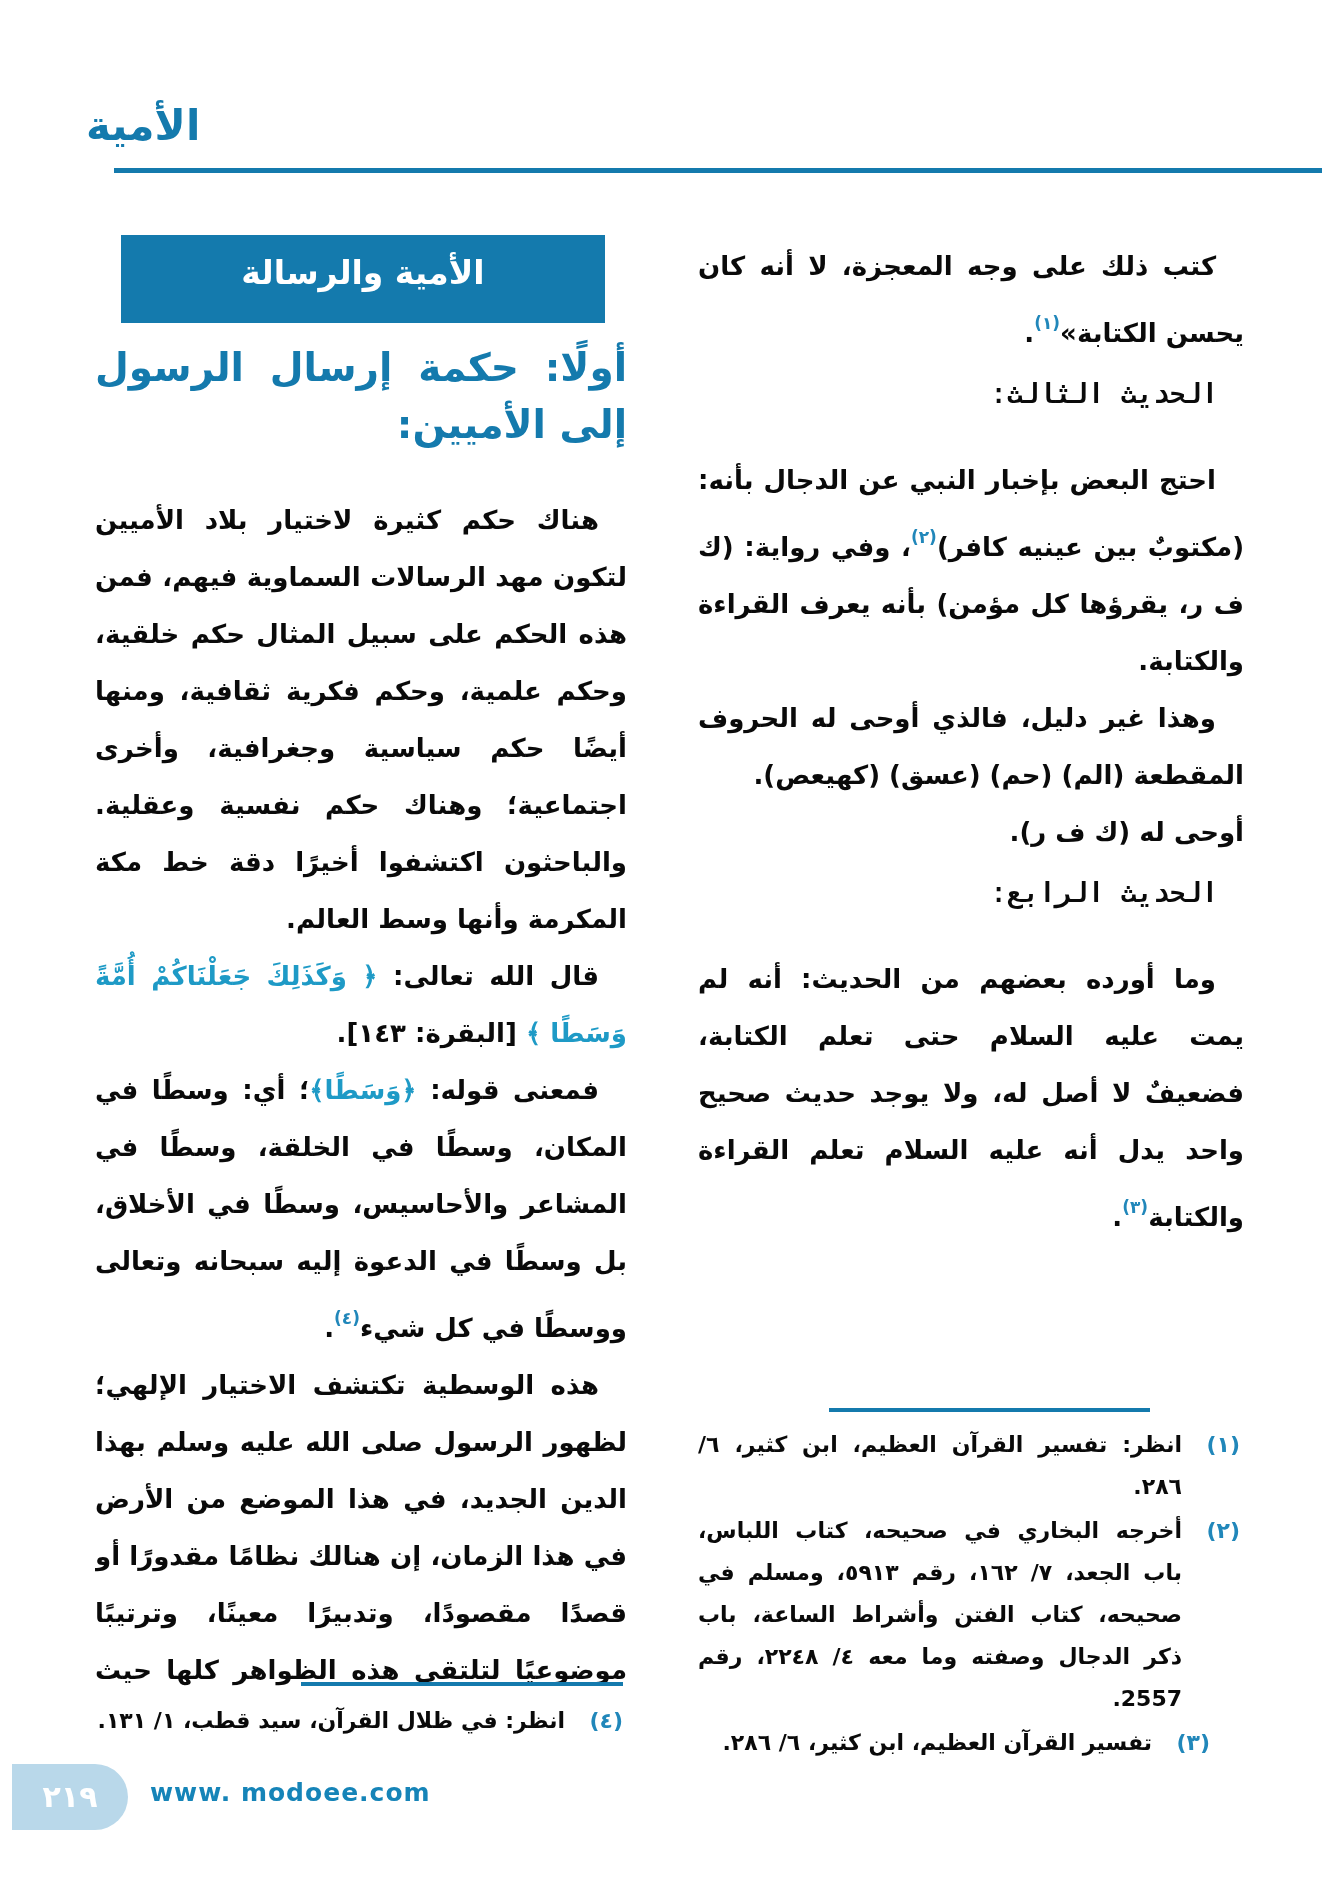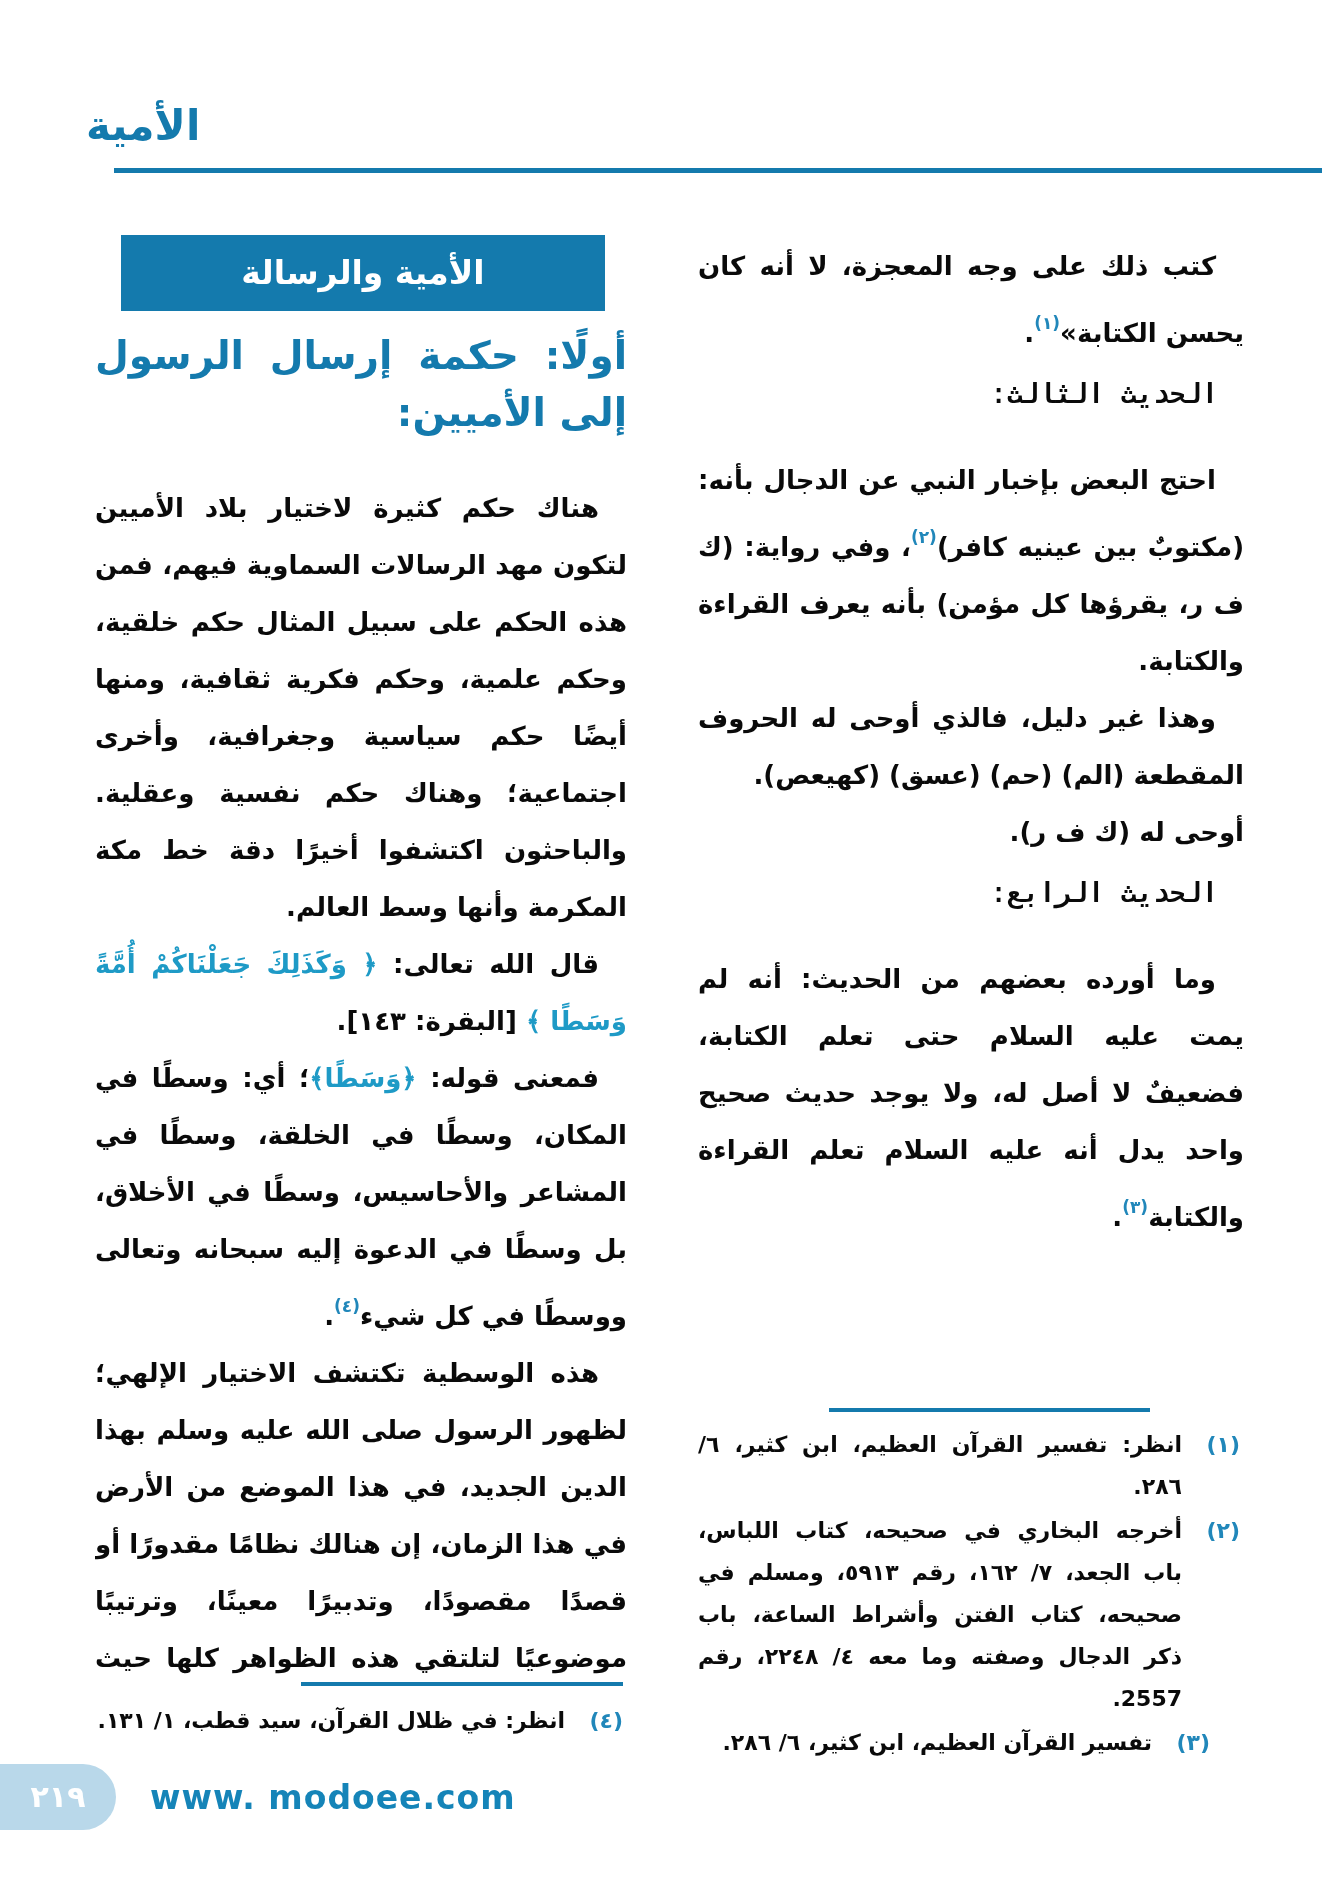--- a/index.html
+++ b/index.html
@@ -13,21 +13,21 @@
     font-size:42px;font-weight:bold;line-height:1.6;
   }
   .header-rule{
     position:absolute;left:114px;top:168px;width:1208px;height:5px;background:#147aad;
   }
   
   .col{position:absolute;overflow:hidden;text-align:justify;}
   .col-left{left:95px;top:233px;width:532px;height:1459px;}
   .col-right{left:698px;top:238px;width:546px;height:1174px;}
   .section-box{
-    background:#147aad;color:#ffffff;height:76px;line-height:76px;
+    background:#147aad;color:#ffffff;height:88px;line-height:76px;
     margin:2px 22px 0 26px;text-align:center;font-size:33px;font-weight:bold;
   }
   .blue-heading{
     color:#147aad;font-size:39px;font-weight:bold;line-height:57px;
     margin-top:16px;text-align:justify;
   }
   .para{
     font-size:26px;font-weight:bold;line-height:57px;margin:0;text-align:justify;
   }
   .indent{text-indent:28px;}
@@ -40,26 +40,26 @@
   .fnblock-right{left:698px;top:1408px;width:546px;}
   .fn-rule{height:4px;background:#147aad;margin-left:auto;}
   .fn-rule-left{width:322px;margin-right:4px;margin-bottom:14px;}
   .fn-rule-right{width:321px;margin-right:94px;margin-bottom:12px;}
   .footnote{position:relative;padding-right:62px;margin-bottom:2px;}
   .footnote .marker{position:absolute;right:4px;top:0;color:#2187ba;}
   .footnote-indented{padding-right:92px;}
   .footnote-indented .marker{right:34px;}
   
   .page-pill{
-    position:absolute;left:0;top:1764px;width:116px;height:66px;background:#b9d8ea;
+    position:absolute;left:12px;top:1764px;width:116px;height:66px;background:#b9d8ea;
     border-radius:0 33px 33px 0;color:#ffffff;font-size:30px;font-weight:bold;
     line-height:66px;text-align:center;
   }
   .site-url{
-    position:absolute;left:150px;top:1778px;color:#1584b8;font-size:33px;font-weight:bold;
+    position:absolute;left:150px;top:1778px;color:#1584b8;font-size:25px;font-weight:bold;
     direction:ltr;letter-spacing:1px;
   }
 </style>
 </head>
 <body>
 
 <div class="page">
 
   <div class="running-title">الأمية</div>
   <div class="header-rule"></div>

